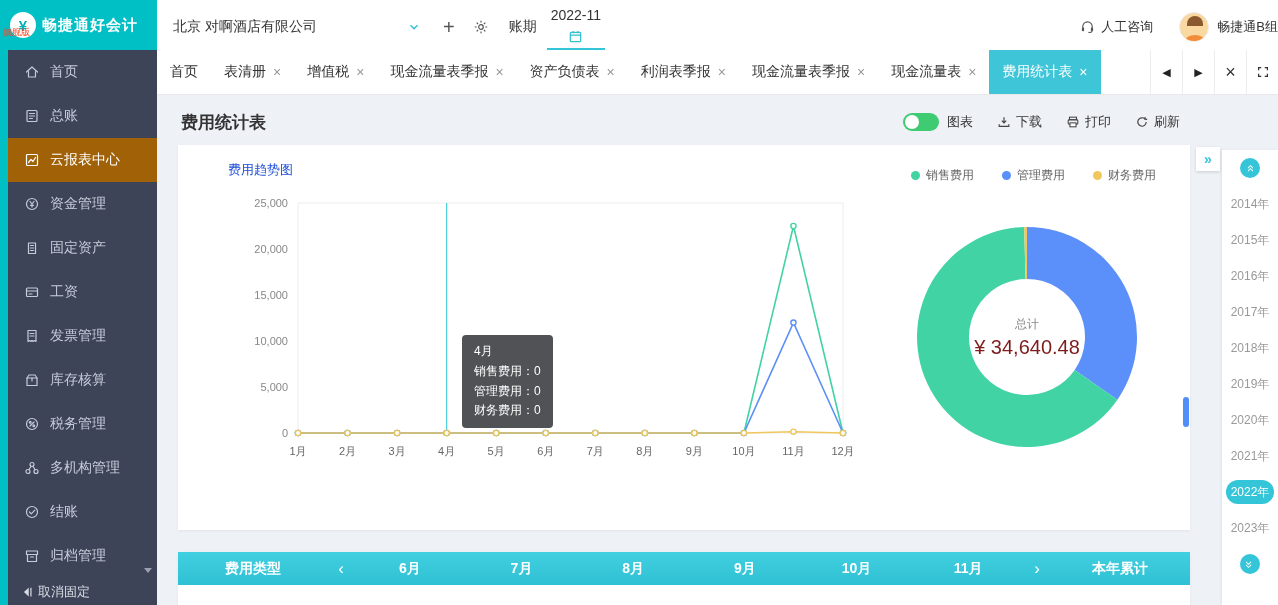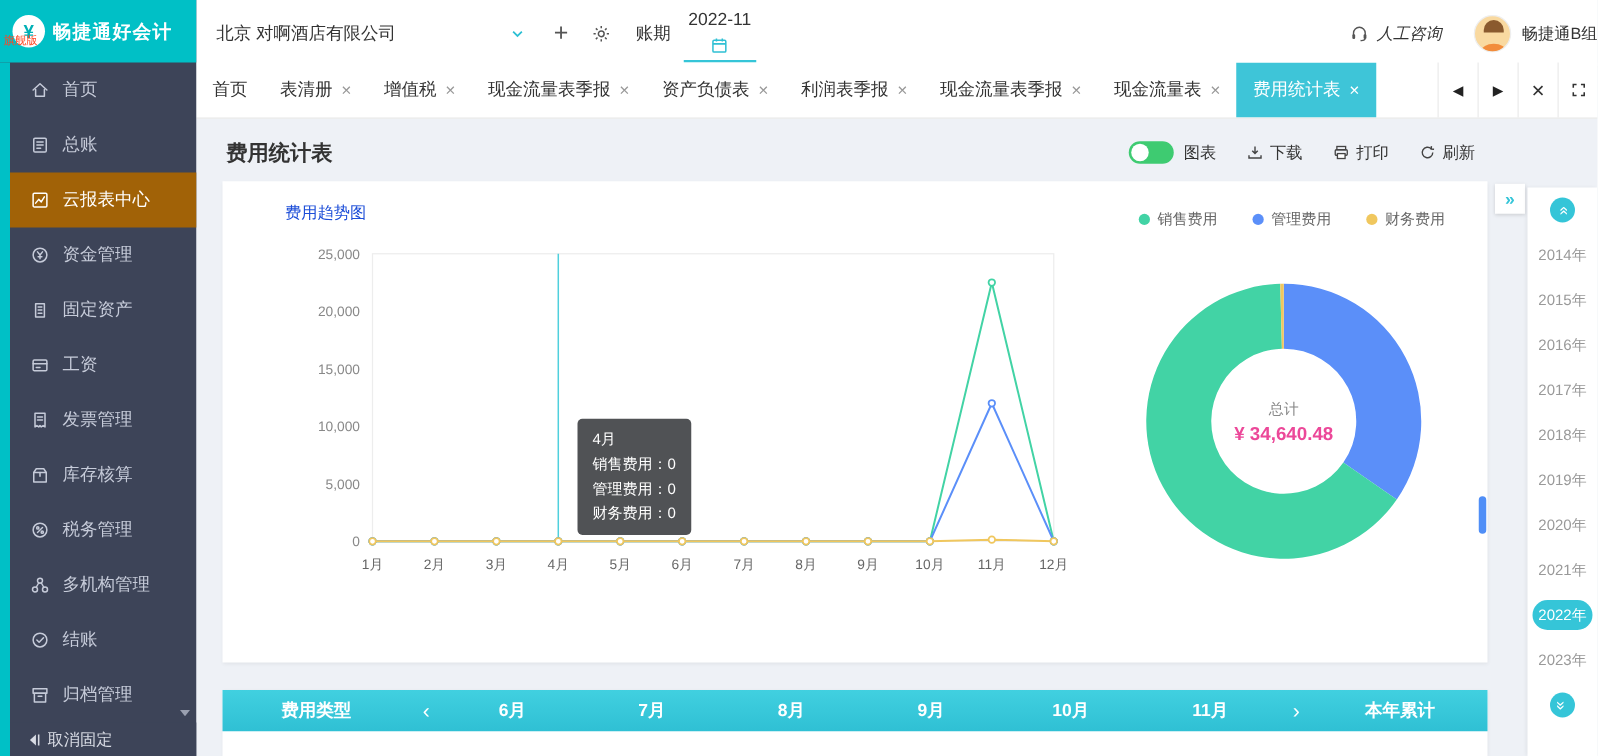--- a/index.html
+++ b/index.html
@@ -24,21 +24,21 @@
   .pin-item svg { width:14px; height:14px; margin-right:4px; }
 
   
   #header { position:absolute; left:157px; top:0; width:1121px; height:54px; background:#fff; border-bottom:1px solid #ebebeb; display:flex; align-items:center; z-index:5; }
   .company-select { display:flex; align-items:center; justify-content:space-between; width:248px; margin-left:16px; font-size:14px; color:#333; cursor:pointer; }
   .hdr-plus { font-size:20px; color:#555; margin-left:22px; cursor:pointer; line-height:1; }
   .hdr-gear { margin-left:18px; cursor:pointer; }
   .period-label { margin-left:20px; font-size:14px; color:#333; }
   .period-field { margin-left:10px; display:flex; align-items:center; gap:6px; font-size:14px; color:#333; border-bottom:2px solid #35c5d8; padding:3px 4px 4px 4px; cursor:pointer;flex-direction:column; }
   .hdr-right { margin-left:auto; display:flex; align-items:center; overflow:hidden; }
-  .support { display:flex; align-items:center; gap:6px; font-size:13px; color:#333; cursor:pointer;font-style:italic; }
+  .support { display:flex; align-items:center; gap:6px; font-size:13px; color:#333; cursor:pointer; }
   .avatar { width:30px; height:30px; border-radius:50%; background:#f9d9a0; border:1px solid #eee; margin-left:26px; position:relative; overflow:hidden; flex:0 0 auto; cursor:pointer; }
   .avatar::before { content:''; position:absolute; top:3px; left:7px; width:16px; height:10px; border-radius:8px 8px 0 0; background:#8a5a2e; }
   .avatar::after { content:''; position:absolute; bottom:-6px; left:5px; width:20px; height:12px; border-radius:50%; background:#f28c3b; }
   .user-name { margin-left:8px; font-size:13px; color:#333; white-space:nowrap; }
 
   
   #tabbar { position:absolute; left:157px; top:50px; width:1121px; height:45px; background:#fff; border-bottom:1px solid #e8e8e8; display:flex; align-items:stretch; z-index:5; }
   #tabs { display:flex; flex:1; overflow:hidden; }
   .tab { display:flex; align-items:center; padding:0 13px; font-size:14px; color:#333; cursor:pointer; white-space:nowrap; }
   .tab .close { margin-left:7px; color:#999; font-size:14px; line-height:1; }
@@ -60,21 +60,21 @@
   .chart-panel { position:absolute; left:21px; top:50px; width:1012px; height:385px; background:#fff; box-shadow:0 1px 3px rgba(0,0,0,0.06); }
   .chart-title { position:absolute; left:50px; top:16px; font-size:13px; color:#1d4ed8; }
   #legend { position:absolute; right:34px; top:22px; display:flex; gap:28px; font-size:12px; color:#666; align-items:center; }
   .legend-item { display:flex; align-items:center; cursor:pointer; }
   .legend-dot { width:9px; height:9px; border-radius:50%; display:inline-block; margin-right:6px; }
   #trend-svg { position:absolute; left:30px; top:40px; }
   .tooltip { position:absolute; left:284px; top:190px; background:rgba(56,58,62,0.88); color:#fff; border-radius:4px; padding:7px 12px; font-size:12px; line-height:1.65; z-index:3; pointer-events:none; }
   .donut-wrap { position:absolute; left:735px; top:78px; width:228px; height:228px; }
   .donut-center { position:absolute; inset:0; display:flex; flex-direction:column; align-items:center; justify-content:center; text-align:center; pointer-events:none; }
   .donut-center .lab { font-size:12px; color:#888; }
-  .donut-center .val { font-size:15px; color:#ec4899; font-weight:700; margin-top:3px; }
+  .donut-center .val { font-size:20px; color:#7f1d1d; font-weight:400; margin-top:3px; }
   .scroll-thumb { position:absolute; right:1px; top:252px; width:6px; height:30px; background:#4f8ef7; border-radius:3px; cursor:pointer; }
 
   .expand-box { position:absolute; left:1039px; top:52px; width:24px; height:24px; background:#fff; box-shadow:0 1px 3px rgba(0,0,0,0.15); display:flex; align-items:center; justify-content:center; color:#35c5d8; font-size:14px; font-weight:bold; cursor:pointer; z-index:4; }
 
   .table-section { position:absolute; left:21px; top:457px; width:1012px; height:53px; background:#fff; box-shadow:0 1px 3px rgba(0,0,0,0.06); }
   #table-header-bar { height:33px; background:linear-gradient(#41d0e0,#2fc0d4); display:flex; align-items:center; color:#fff; font-size:14px; font-weight:600; }
   .th-first { width:150px; text-align:center; }
   .th-chevron { width:26px; text-align:center; font-size:17px; font-weight:400; cursor:pointer; line-height:1; }
   .th-month { flex:1; text-align:center; cursor:default; }
   .th-last { width:140px; text-align:center; }

